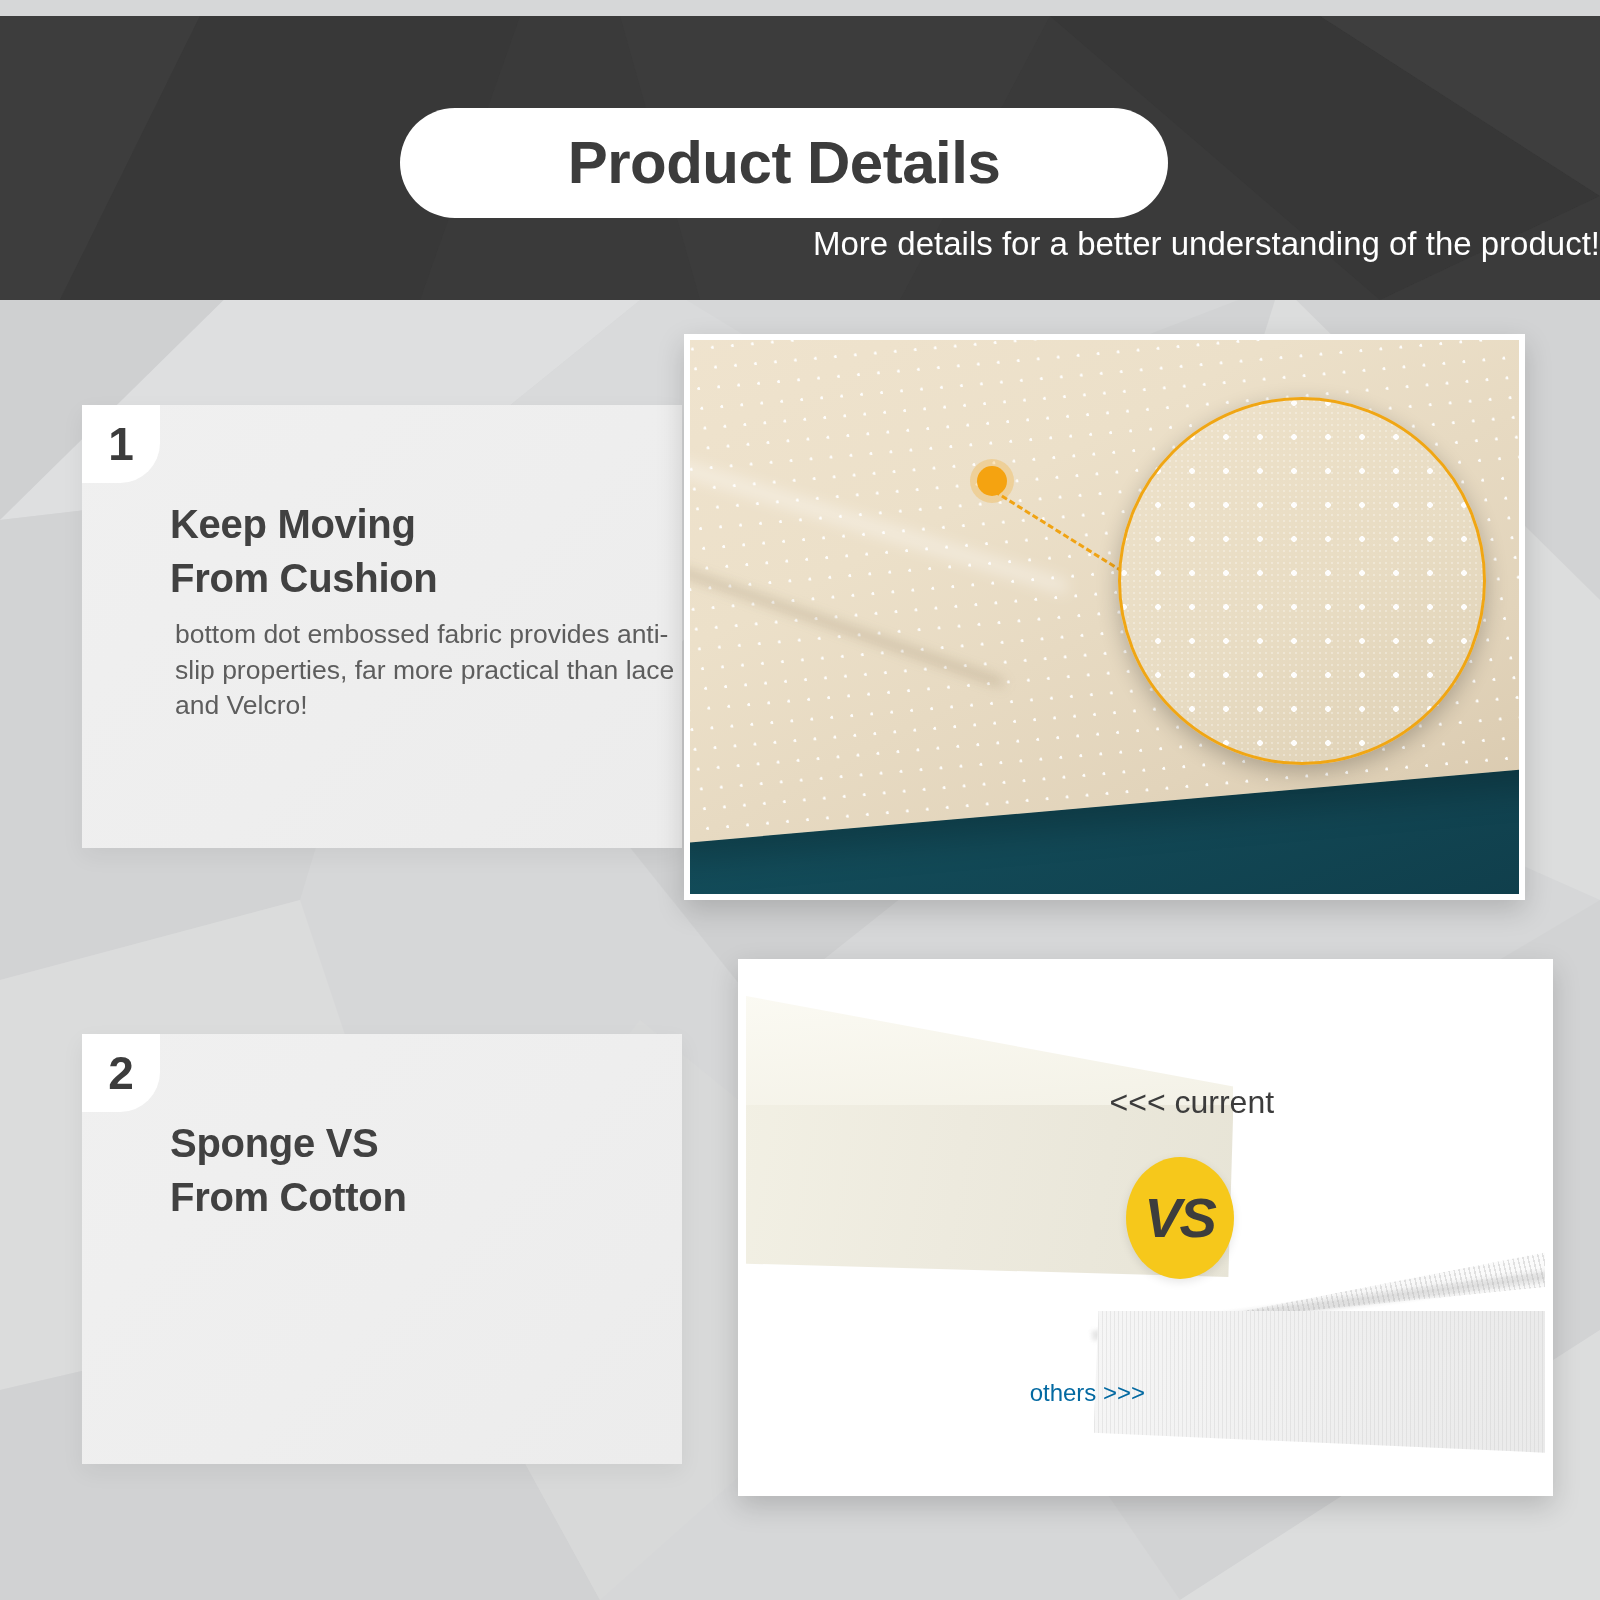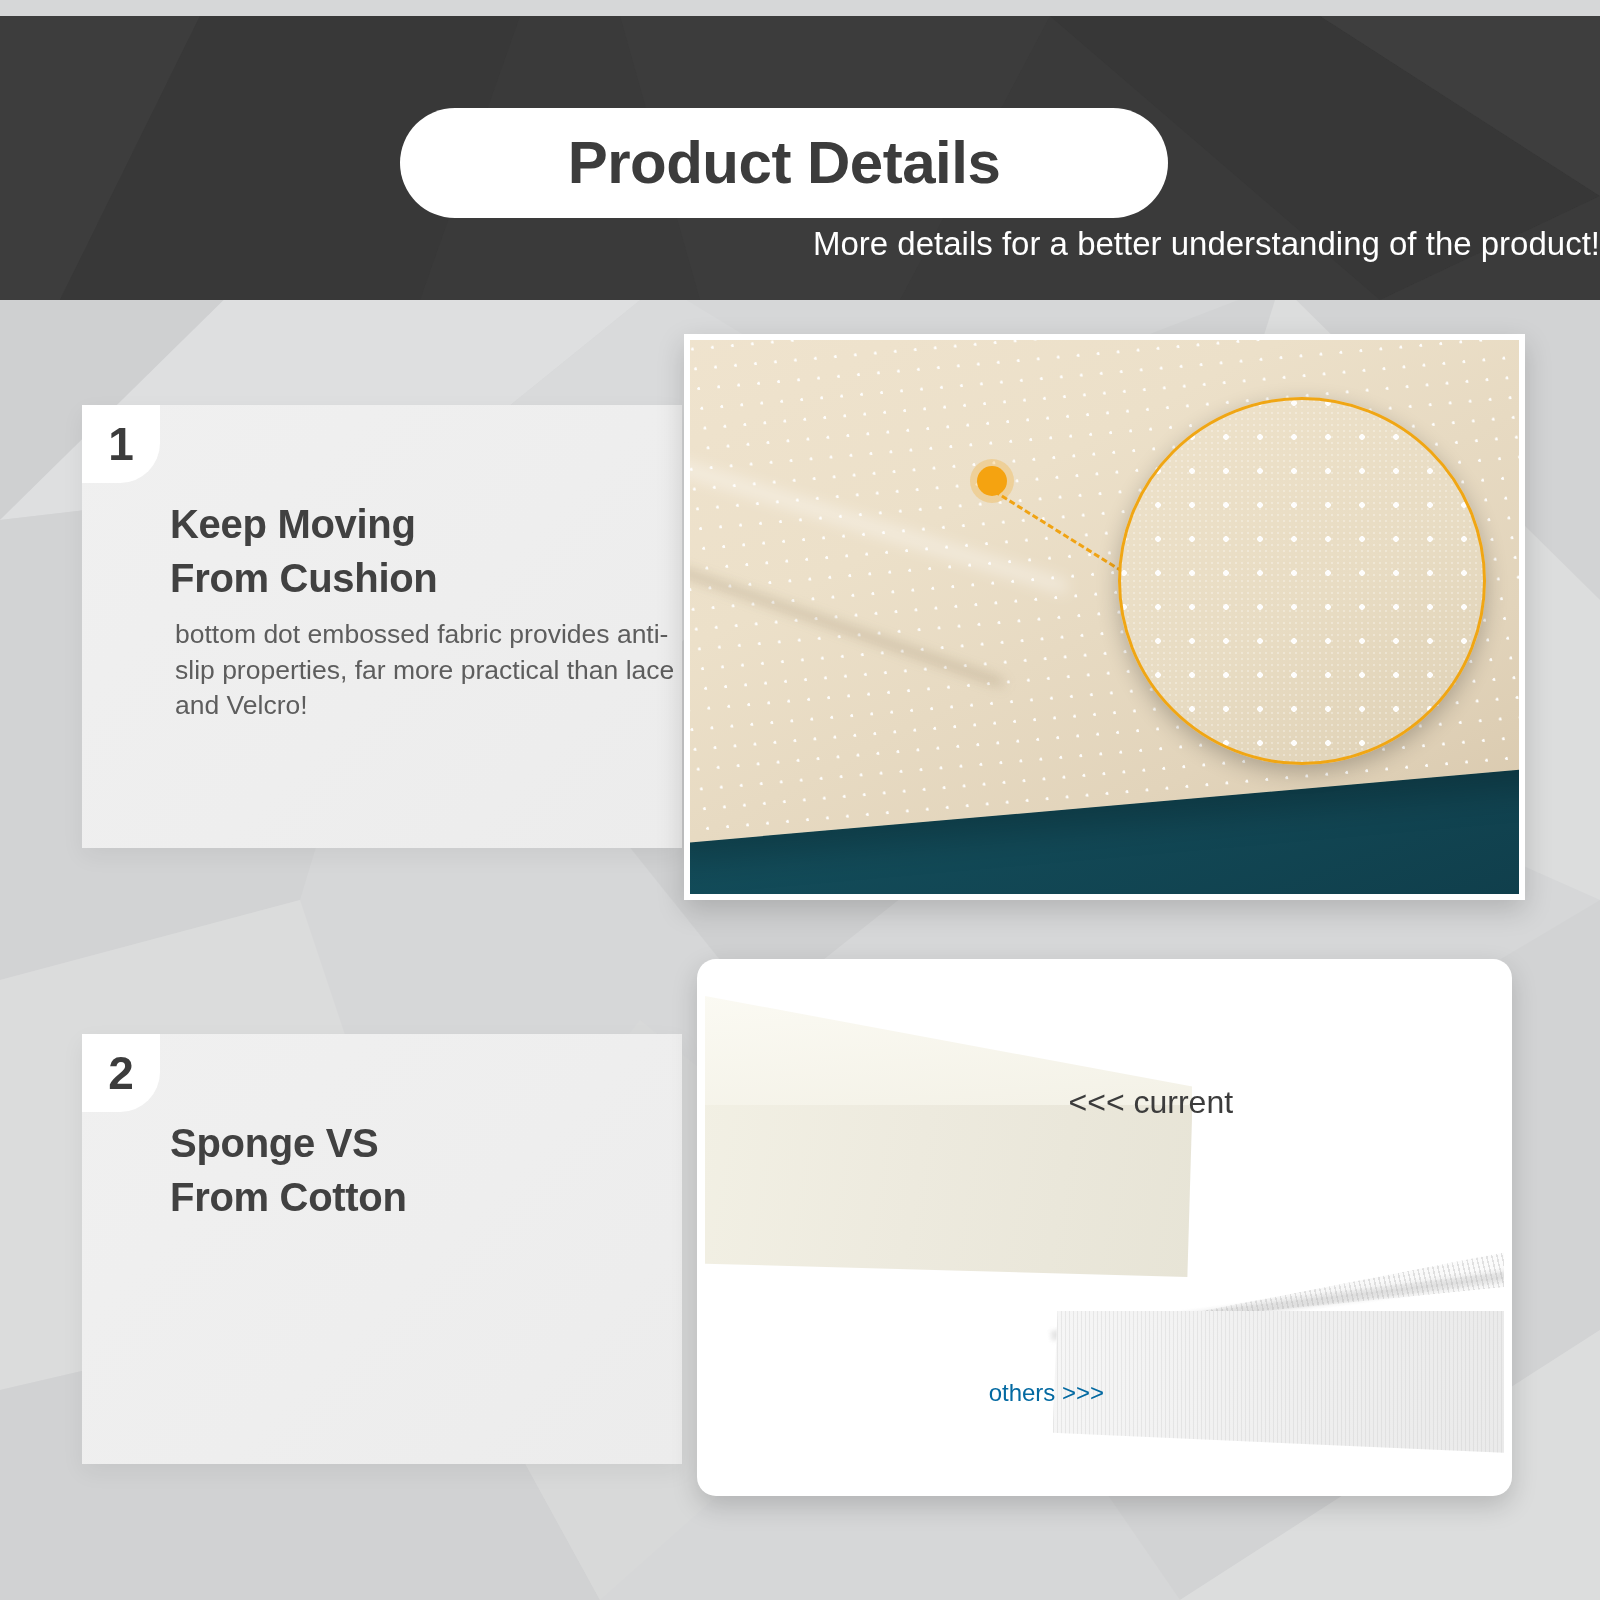--- a/index.html
+++ b/index.html
@@ -65,21 +65,21 @@
   #card-1 .card-body{ top:212px; }
   #card-2 .card-body{ top:206px; }
 
   
   .photo{
     position:absolute; background:#ffffff;
     box-shadow:0 10px 26px rgba(0,0,0,0.17);
     overflow:hidden;
   }
   #photo-1{ left:684px; top:334px; width:841px; height:566px; padding:6px; }
-  #photo-2{ left:697px; top:959px; width:815px; height:537px; padding:8px;border-radius:19px; }
+  #photo-2{ left:738px; top:959px; width:815px; height:537px; padding:8px; }
 
   .photo-inner{ position:relative; width:100%; height:100%; overflow:hidden; }
 
   
   .scene1{ position:absolute; inset:0; background:#16535e; }
   .teal-base{
     position:absolute; inset:0;
     background:
       linear-gradient(160deg,#1b6270 0%,#145260 45%,#103f4c 100%);
   }
@@ -249,16 +249,19 @@
 
 <div class="photo" id="photo-2">
   <div class="photo-inner">
     <div class="scene2">
       <div class="foam-top"></div>
       <div class="foam-face"></div>
       <div class="cotton-top"></div>
       <div class="cotton-edge"></div>
       <div class="cotton-face"></div>
       <div class="label-current">&lt;&lt;&lt; current</div>
+      <div class="vs-badge">
+        <span>VS</span>
+      </div>
       <div class="label-others">others &gt;&gt;&gt;</div>
     </div>
   </div>
 </div>
 
 </body></html>

